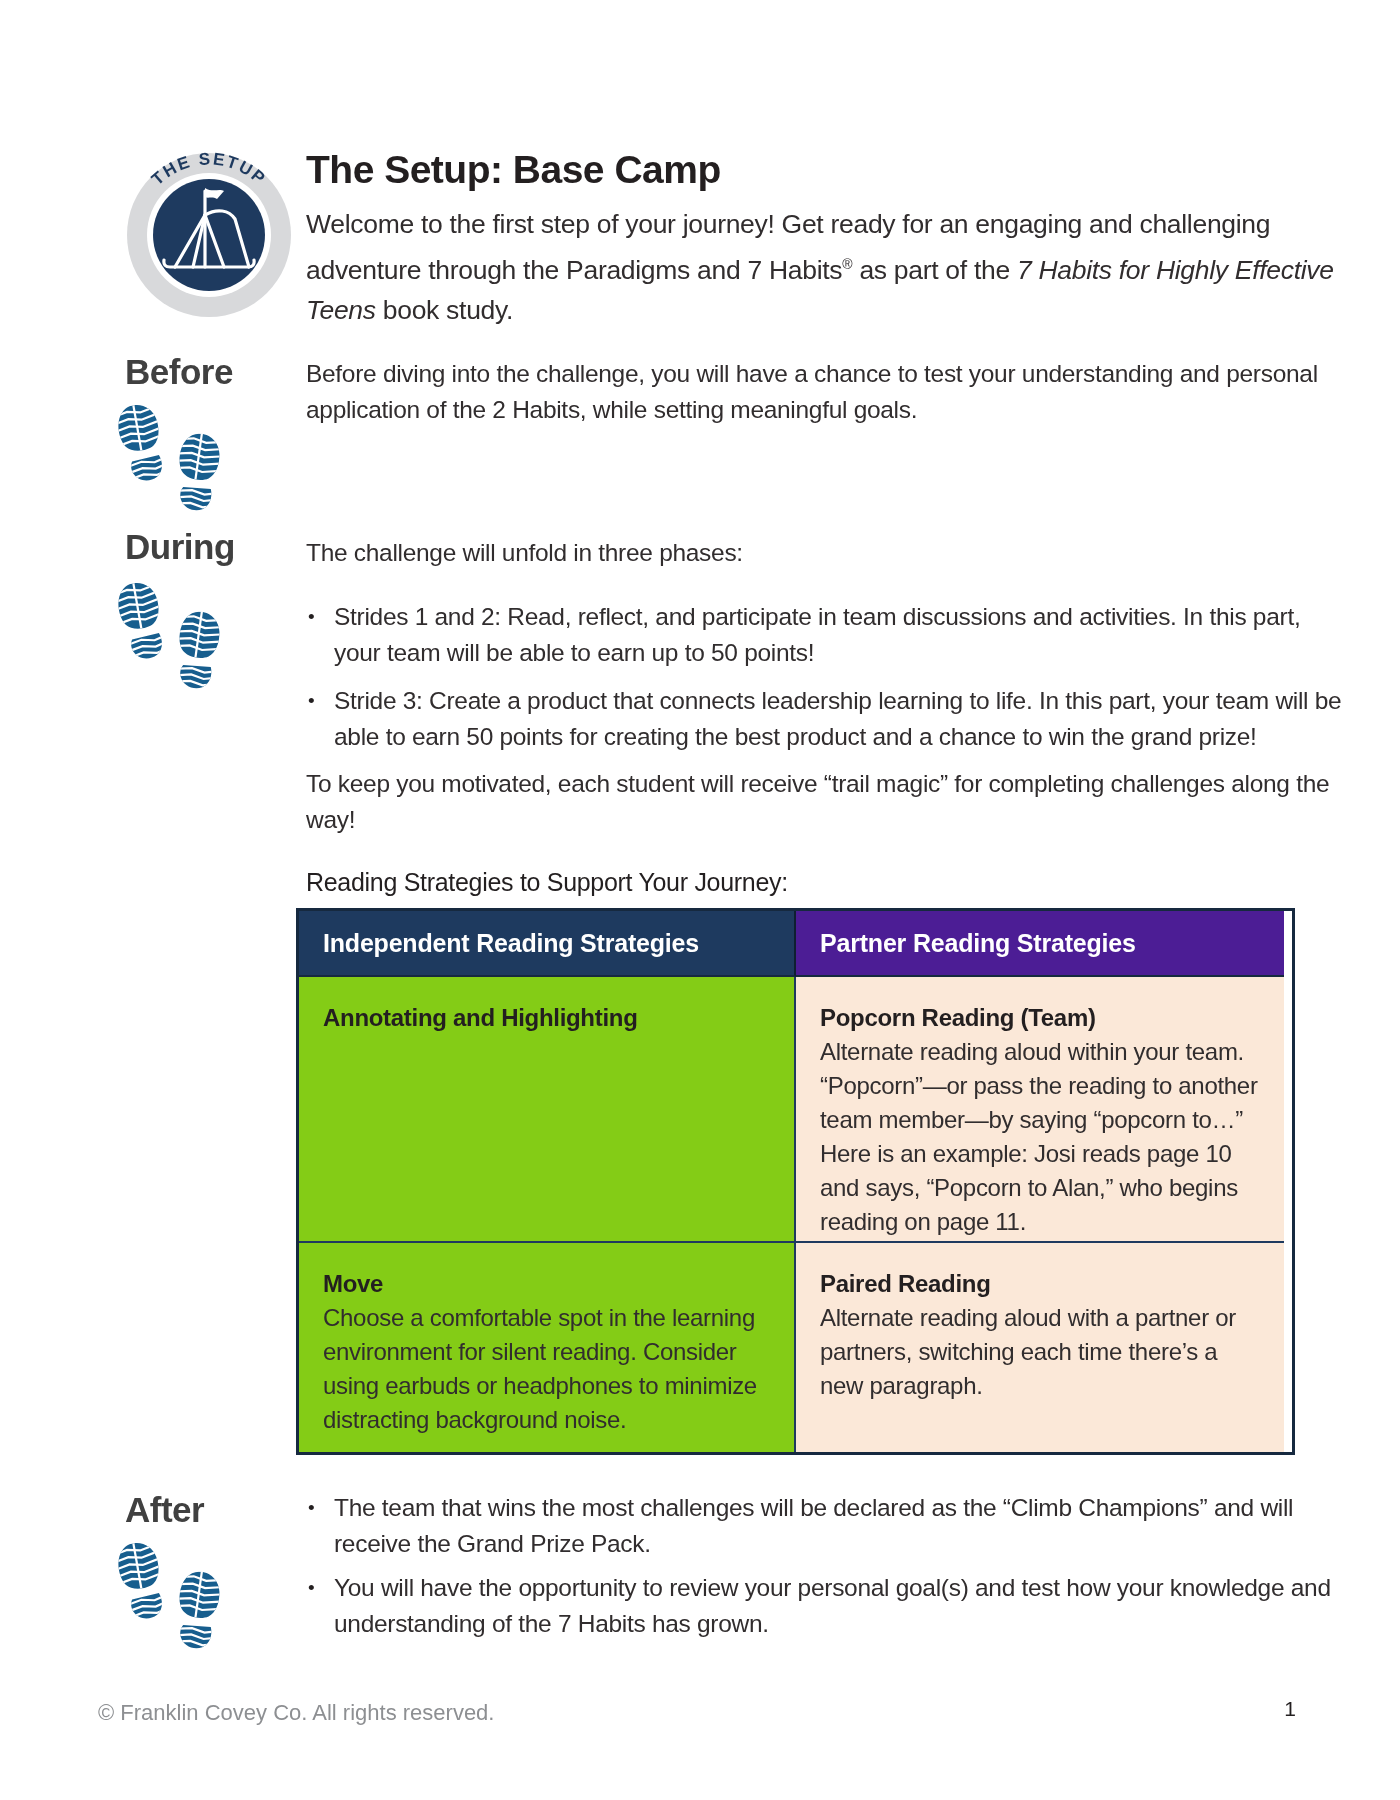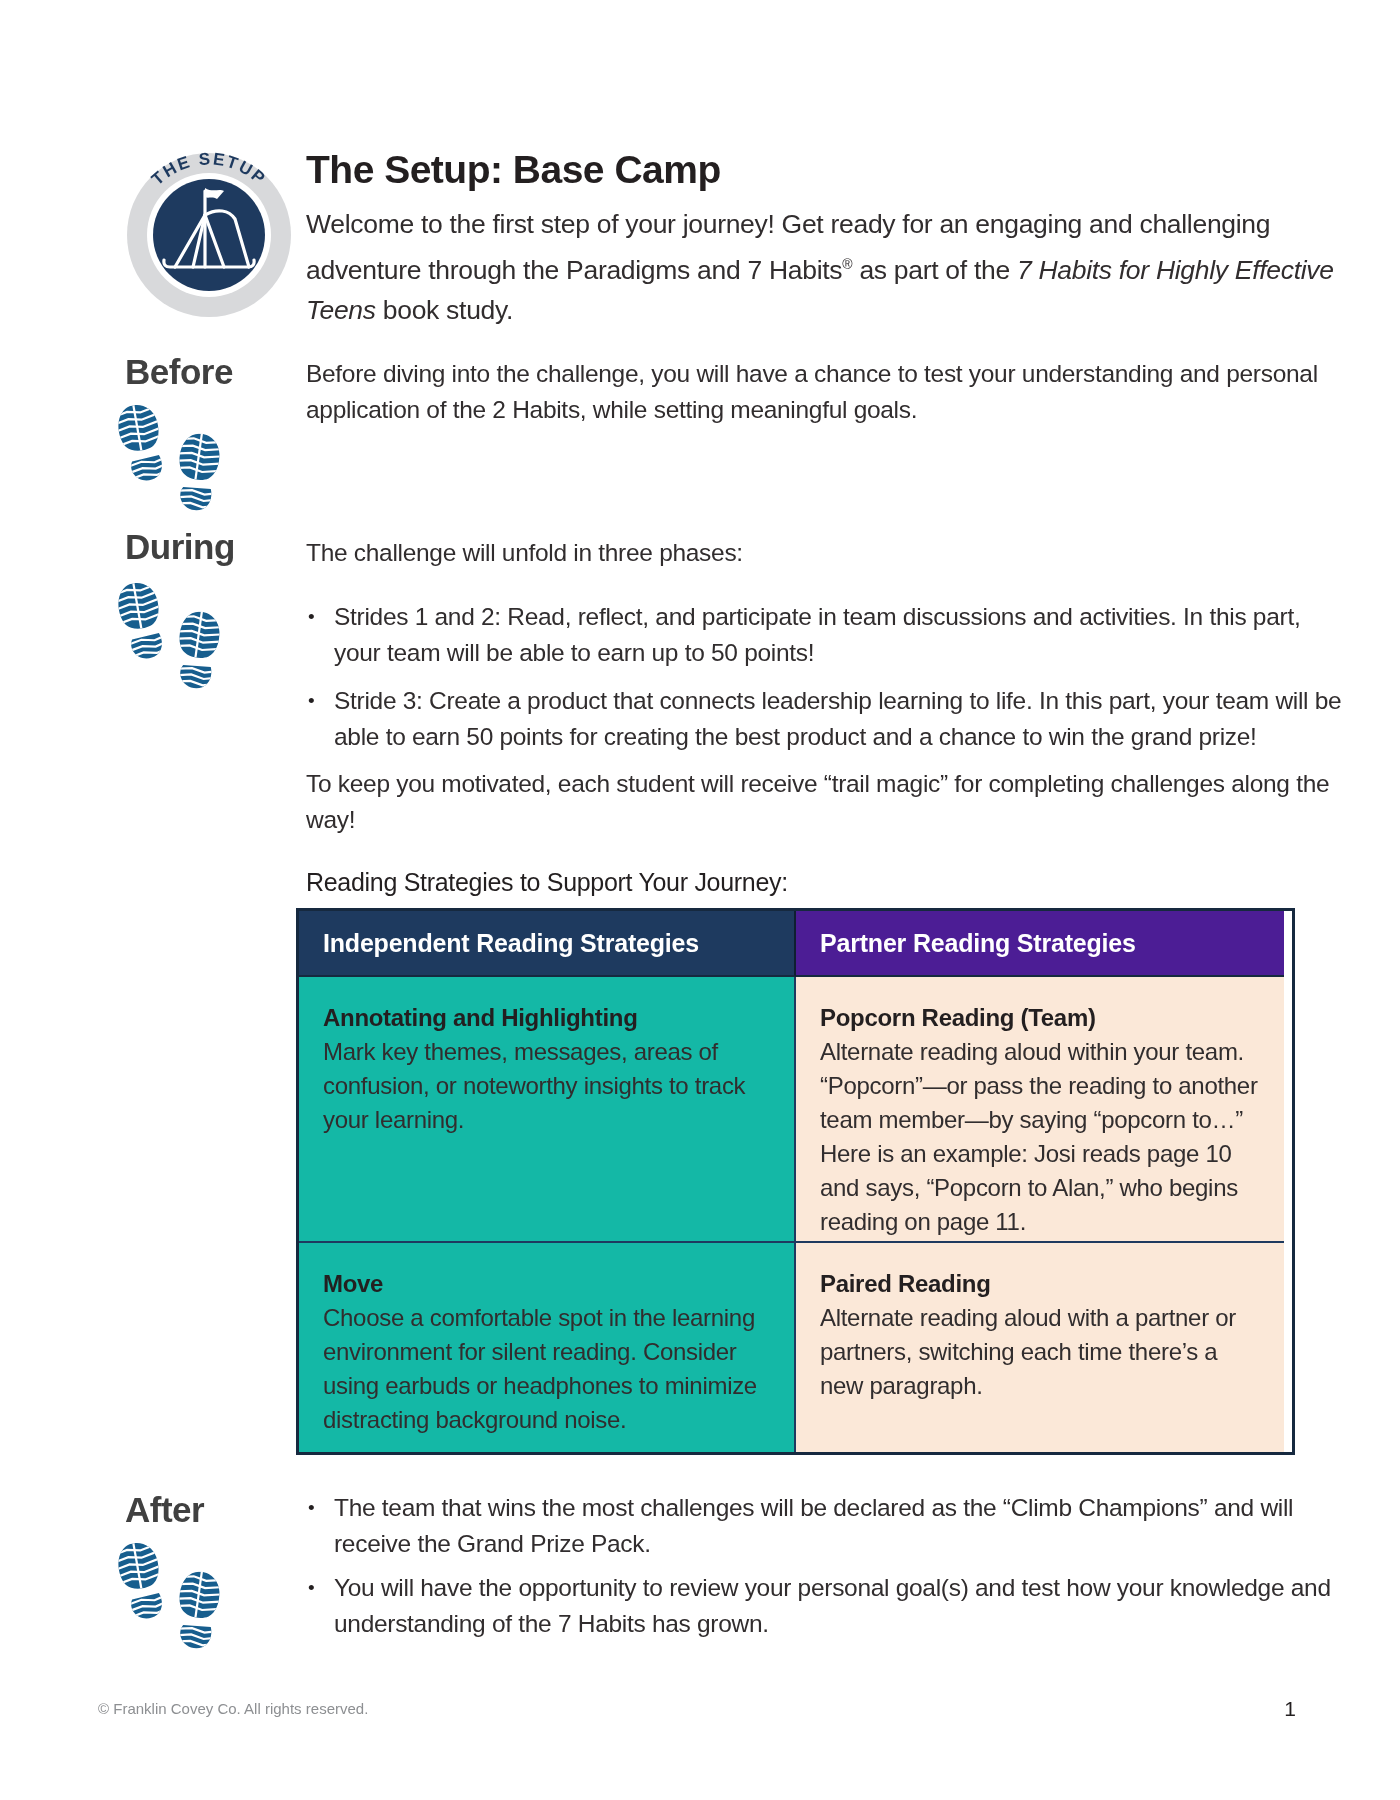--- a/index.html
+++ b/index.html
@@ -80,29 +80,29 @@
     padding:0 24px;
     color:#ffffff;font-size:25px;font-weight:bold;letter-spacing:-0.2px;text-align:right;
   }
   .hdr-left{background:#1e3a5f;border-right:2px solid #0f1f31;}
   .hdr-right{background:#4c1d95;}
   .bodycell{
     padding:24px 24px 0 24px;
     font-size:24px;line-height:34px;letter-spacing:-0.3px;color:#312d2e;
   }
   .cell-title{font-weight:bold;color:#231f20;}
-  .col-left{background:#14b8a6;border-right:2px solid #1e3a5f;}
+  .col-left{background:#84cc16;border-right:2px solid #1e3a5f;}
   .col-right{background:#fbe8d8;}
   .row-mid{border-bottom:2px solid #1e3a5f;}
   .hdr{border-bottom:2px solid #16293f;}
 
   
   .footer-copy{
     left:98px;top:1700px;
-    font-size:15px;color:#8d8f92;letter-spacing:0;
+    font-size:22px;color:#8d8f92;letter-spacing:0;
   }
   .footer-page{
     top:1697px;right:104px;
     font-size:21px;color:#231f20;
   }
 </style>
 </head>
 <body>
 
 <div class="page">
@@ -186,21 +186,20 @@
   <div class="abs body-text p-motivation">To keep you motivated, each student will receive “trail magic” for completing challenges along the way!</div>
 
   <div class="abs table-heading">Reading Strategies to Support Your Journey:</div>
 
   <div class="abs strat-table">
     <div class="cell hdr hdr-left">Independent Reading Strategies</div>
     <div class="cell hdr hdr-right">Partner Reading Strategies</div>
 
     <div class="cell bodycell col-left row-mid">
       <div class="cell-title">Annotating and Highlighting</div>
-      <div>Mark key themes, messages, areas of confusion, or noteworthy insights to track your learning.</div>
     </div>
     <div class="cell bodycell col-right row-mid">
       <div class="cell-title">Popcorn Reading (Team)</div>
       <div>Alternate reading aloud within your team. “Popcorn”—or pass the reading to another team member—by saying “popcorn to…” Here is an example: Josi reads page 10 and says, “Popcorn to Alan,” who begins reading on page 11.</div>
     </div>
 
     <div class="cell bodycell col-left">
       <div class="cell-title">Move</div>
       <div>Choose a comfortable spot in the learning environment for silent reading. Consider using earbuds or headphones to minimize distracting background noise.</div>
     </div>

